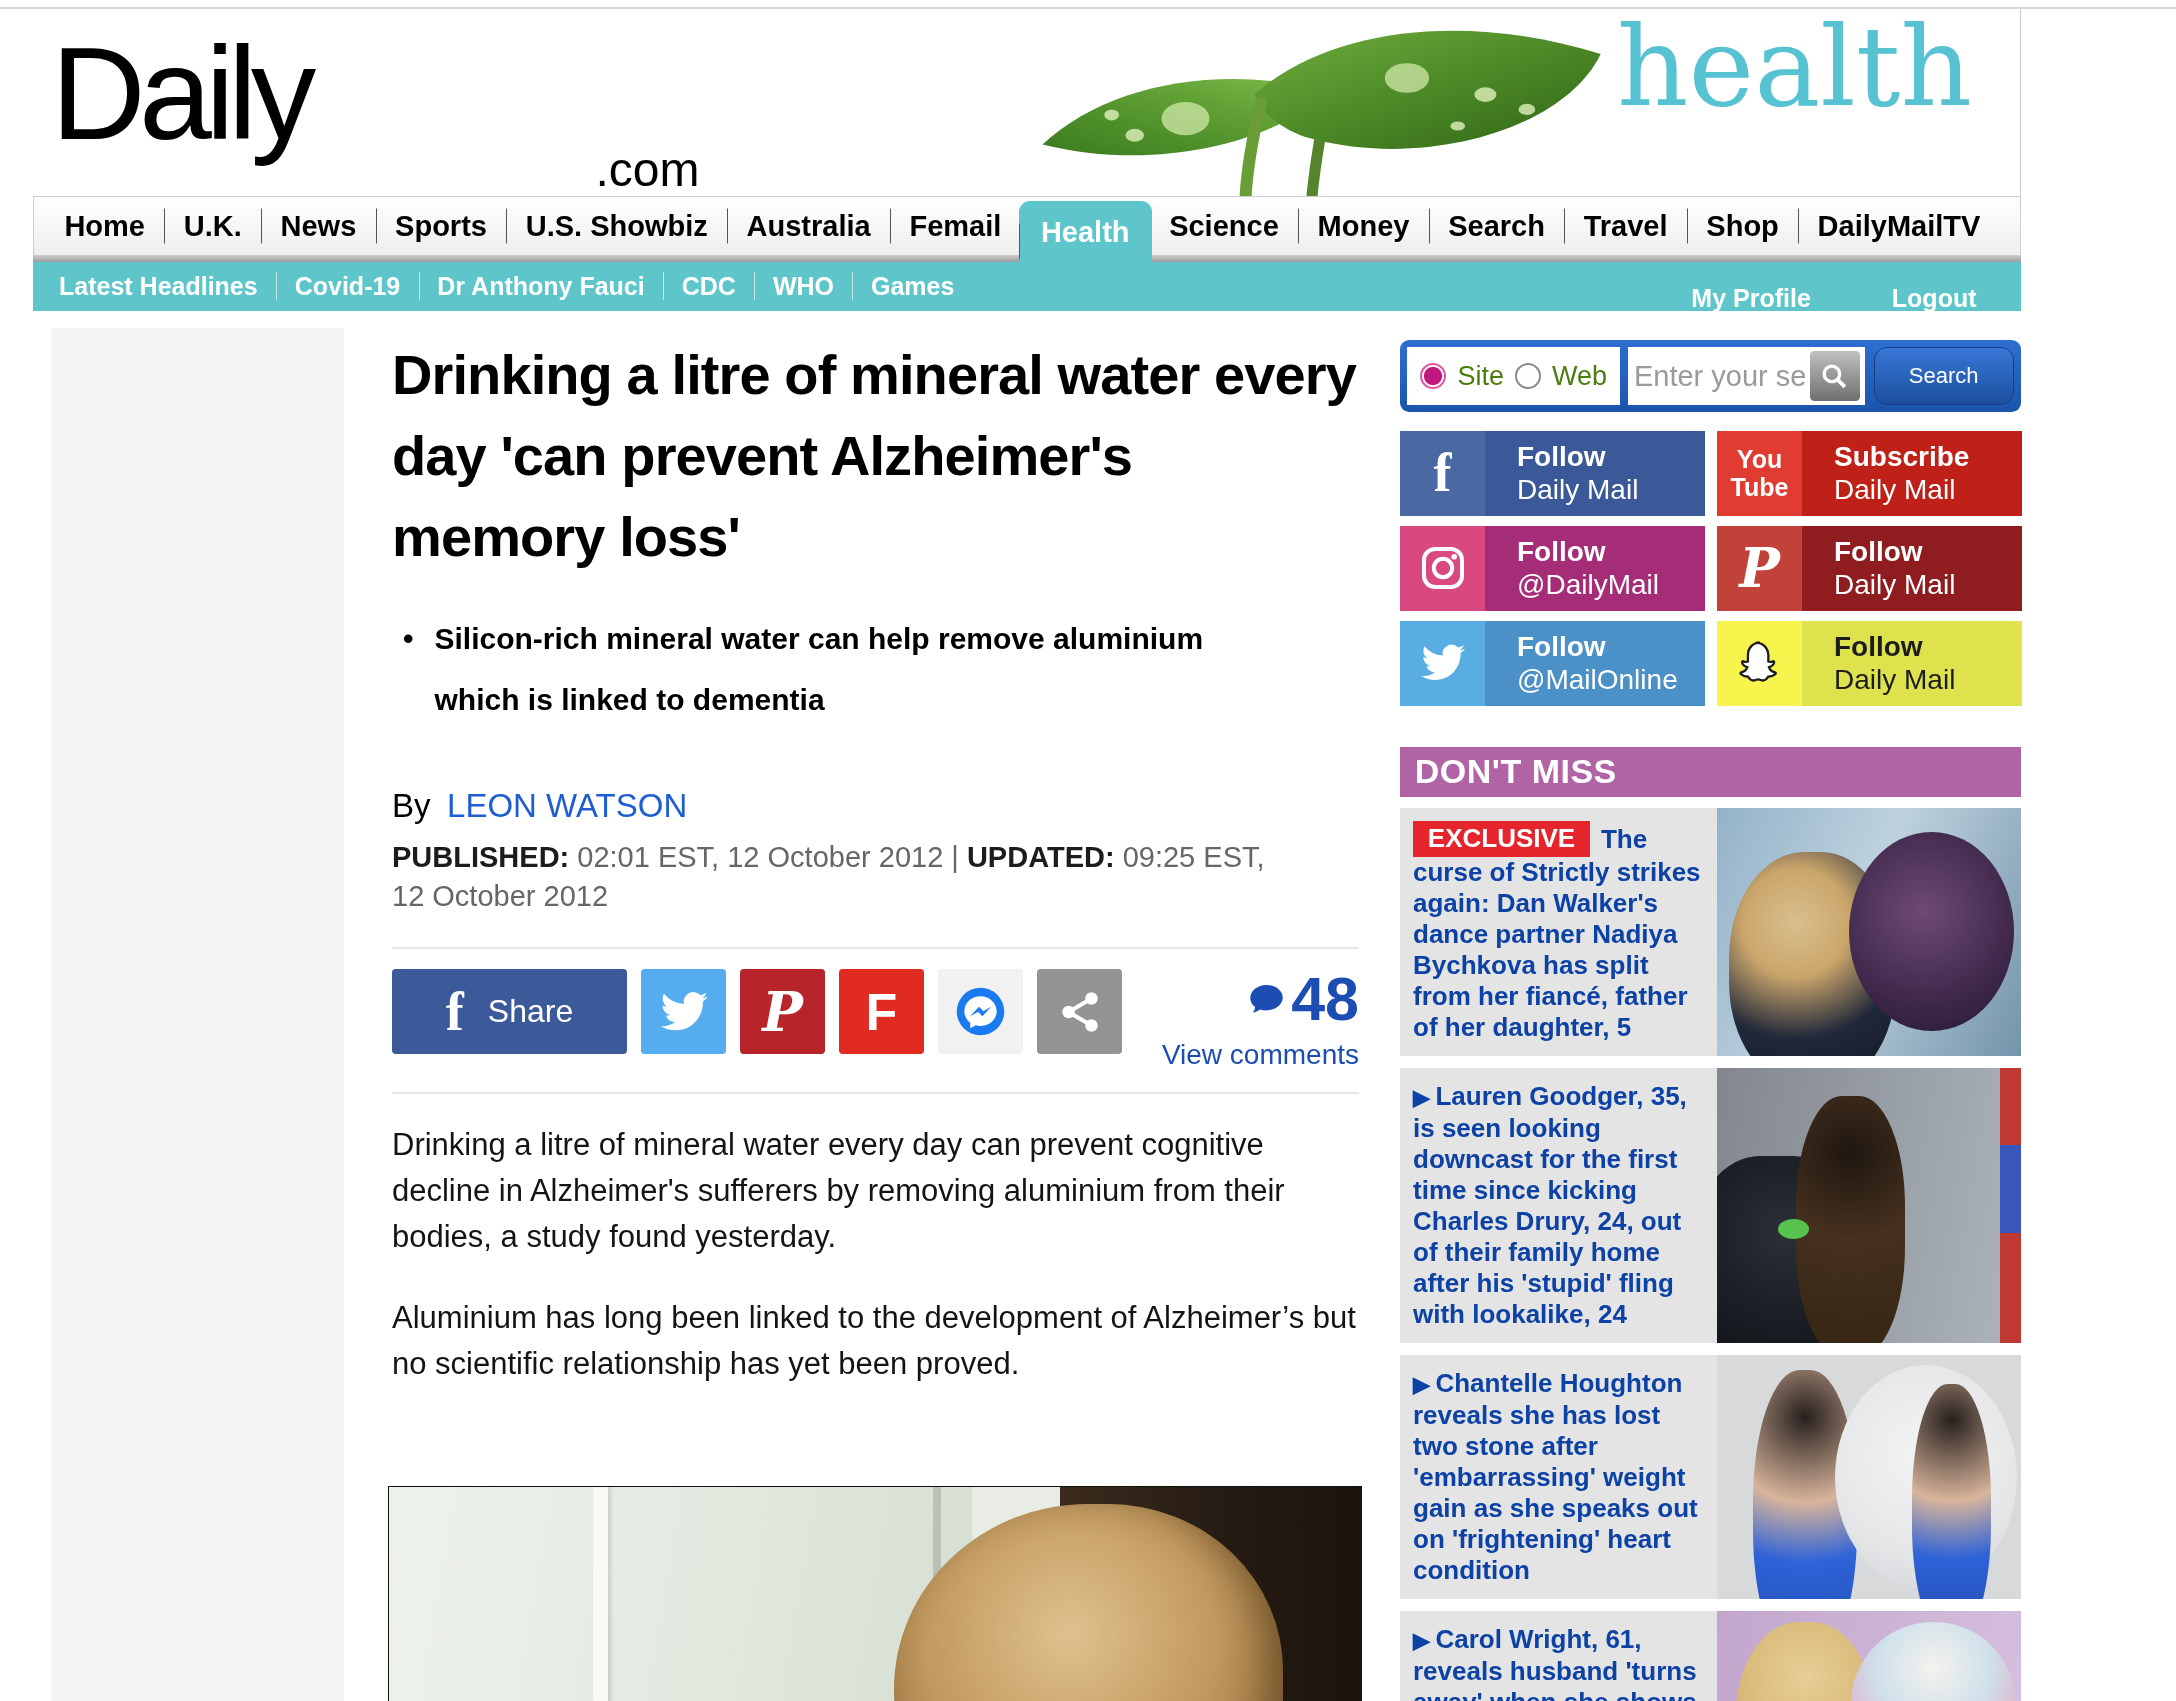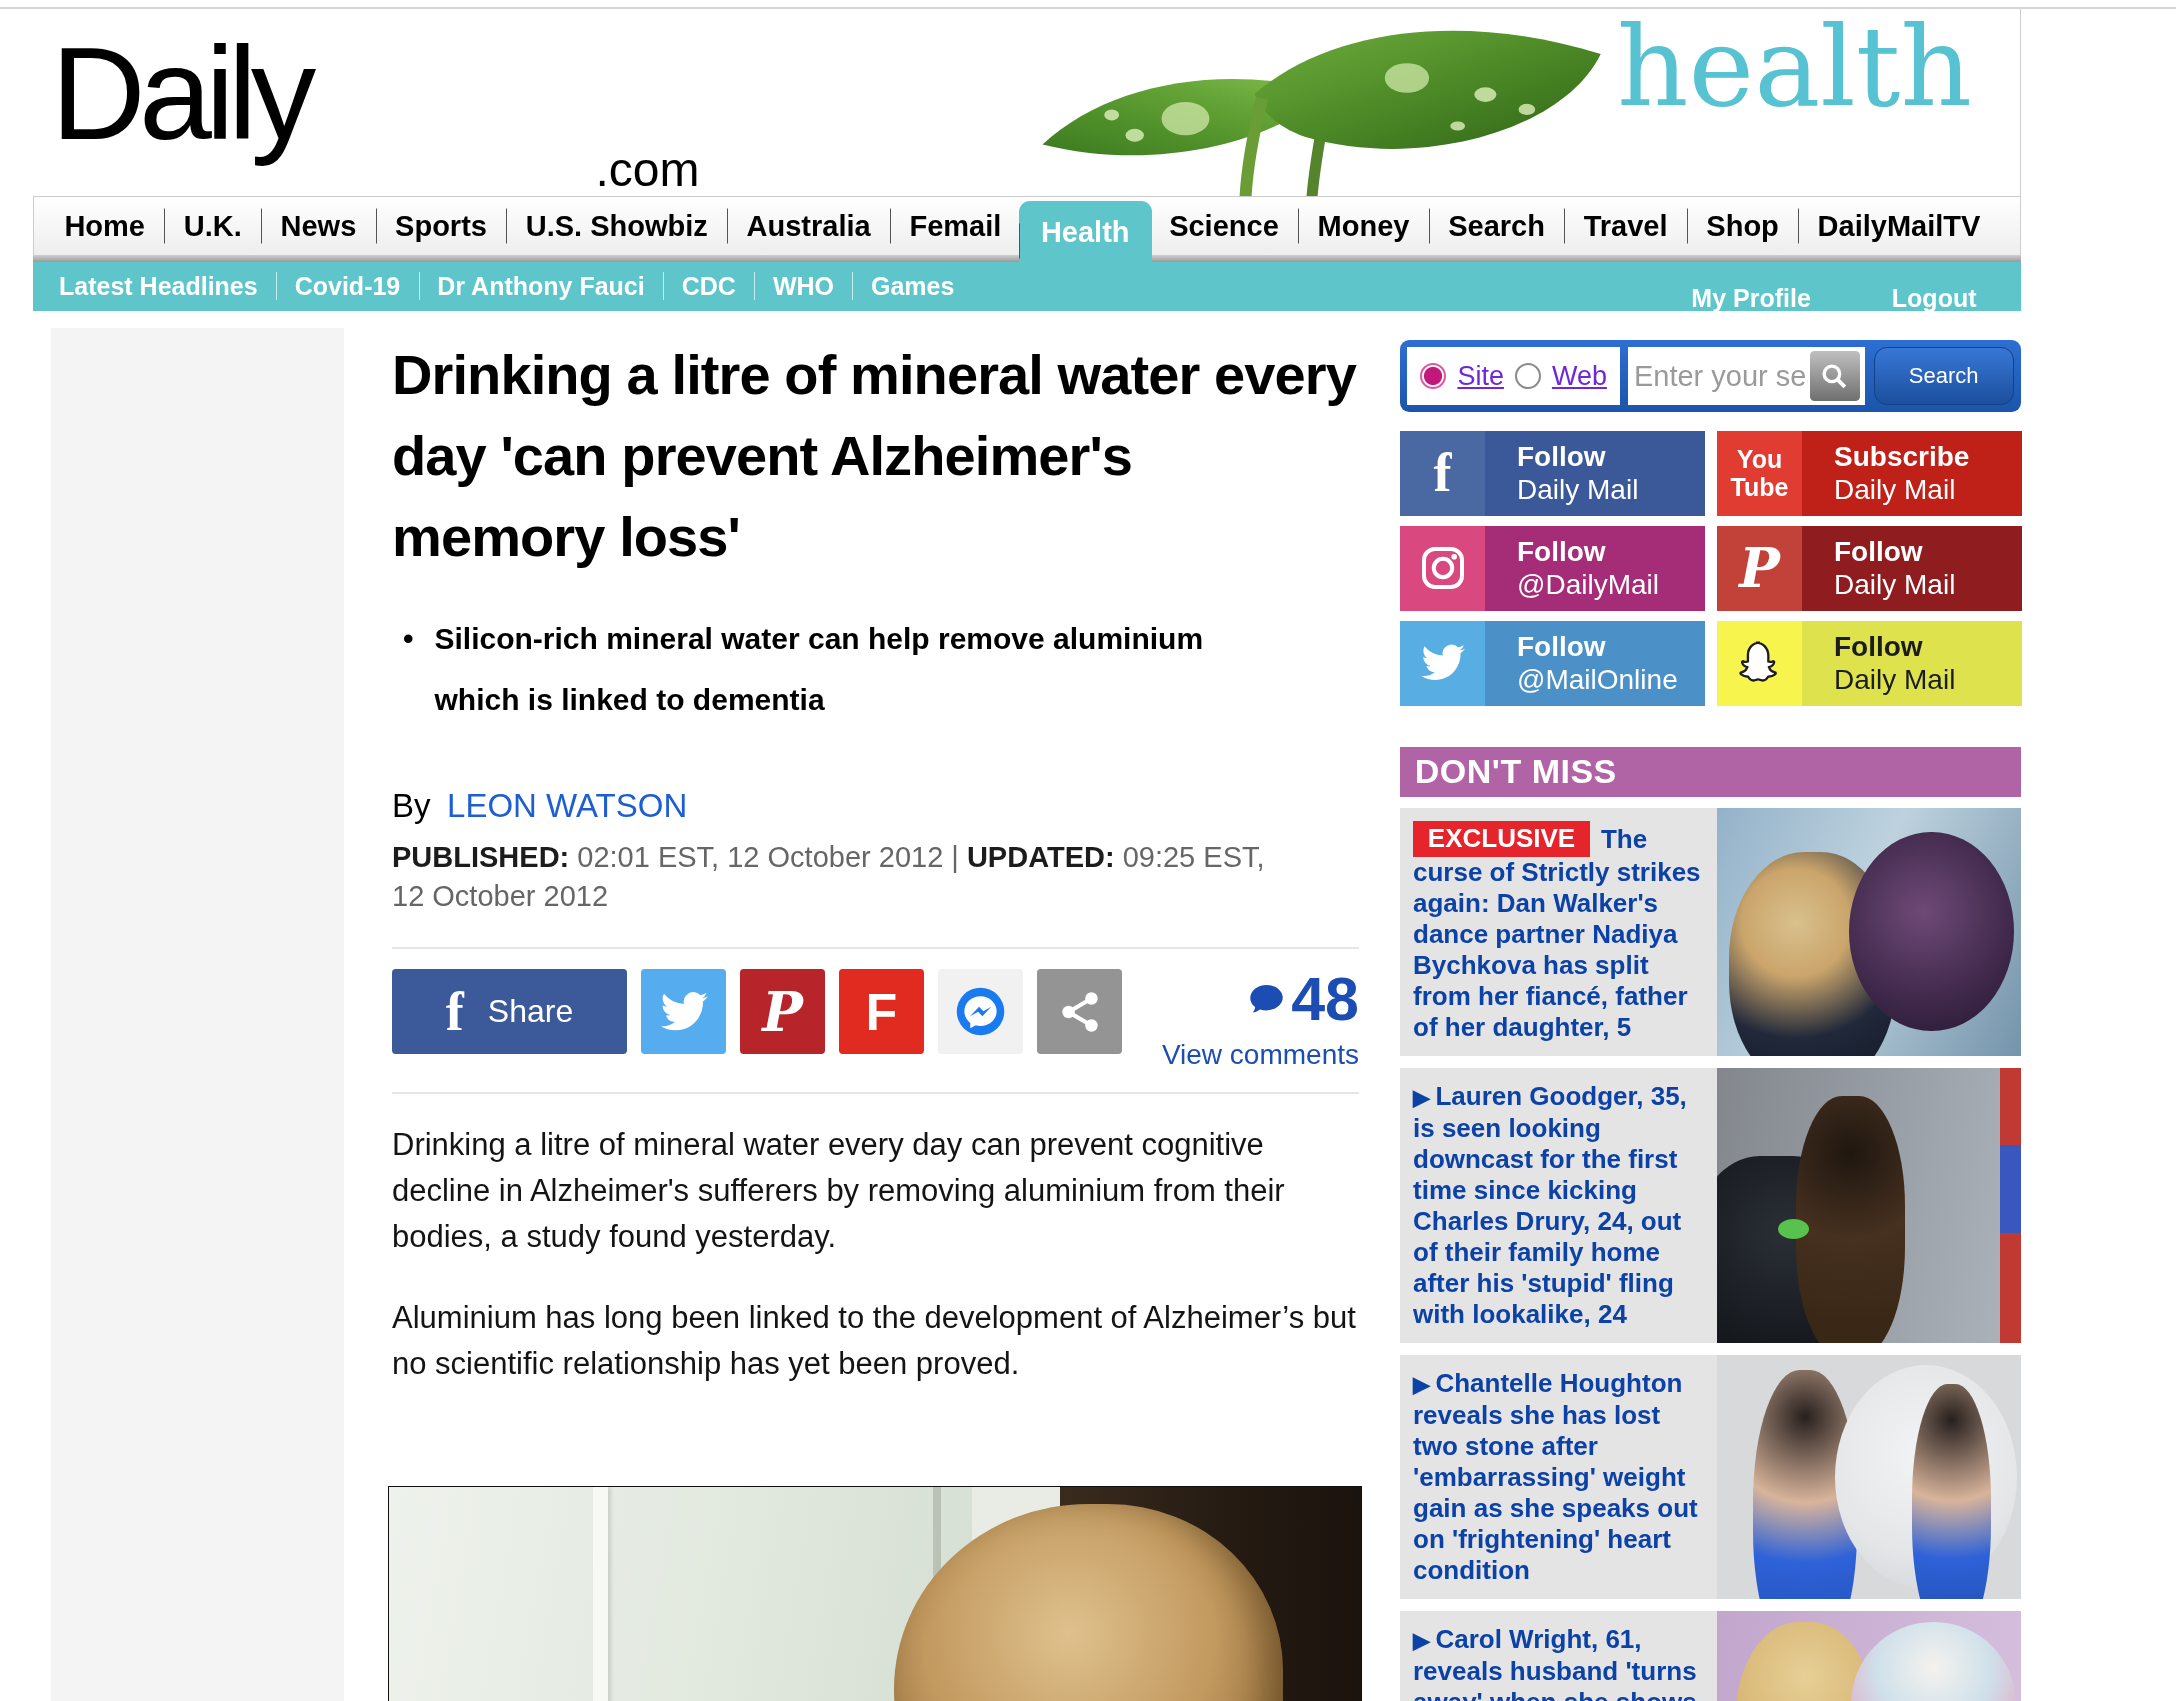--- a/index.html
+++ b/index.html
@@ -94,21 +94,21 @@
     box-shadow:inset -16.6px -9.2px 37px rgba(60,40,10,0.45);}
   
   .sidebar{left:1400px;top:340px;width:621px;}
   
   .searchbox{display:flex;gap:8.3px;background:linear-gradient(#2d6fd2,#1b55ab);
     border-radius:9.2px;padding:7.4px;height:72px;box-sizing:border-box;align-items:stretch;}
   .radio-panel{background:#fff;display:flex;align-items:center;gap:11px;padding:0 13px;flex:0 0 auto;}
   .radio{width:26px;height:26px;border-radius:50%;box-sizing:border-box;cursor:pointer;}
   .radio.site{border:2.8px solid #e0579f;background:radial-gradient(circle,#c2187e 0%,#c2187e 55%,#fff 62%);}
   .radio.web{border:2.8px solid #8a8a8a;background:#fff;}
-  .radio-label{font-size:27px;color:#6d28d9;text-decoration:underline;}
+  .radio-label{font-size:27px;color:#4d7c0f;}
   .input-panel{background:#fff;display:flex;align-items:center;flex:1 1 auto;padding:0 5.5px 0 3.7px;}
   .search-input{border:none;outline:none;font-size:29px;color:#444;flex:1 1 auto;width:92px;
     font-family:"Liberation Sans",sans-serif;}
   .search-input::placeholder{color:#9a9a9a;}
   .mag-btn{width:50px;height:50px;border-radius:4.6px;background:linear-gradient(#c0c0c0,#6f6f6f);
     display:flex;align-items:center;justify-content:center;cursor:pointer;flex:0 0 auto;}
   .search-btn{flex:0 0 auto;width:138px;display:flex;align-items:center;justify-content:center;
     font-size:22px;font-weight:normal;color:#fff;cursor:pointer;border-radius:13px;
     background:linear-gradient(#3877d6,#1c4f9e);border:0.9px solid #173f85;}
   

